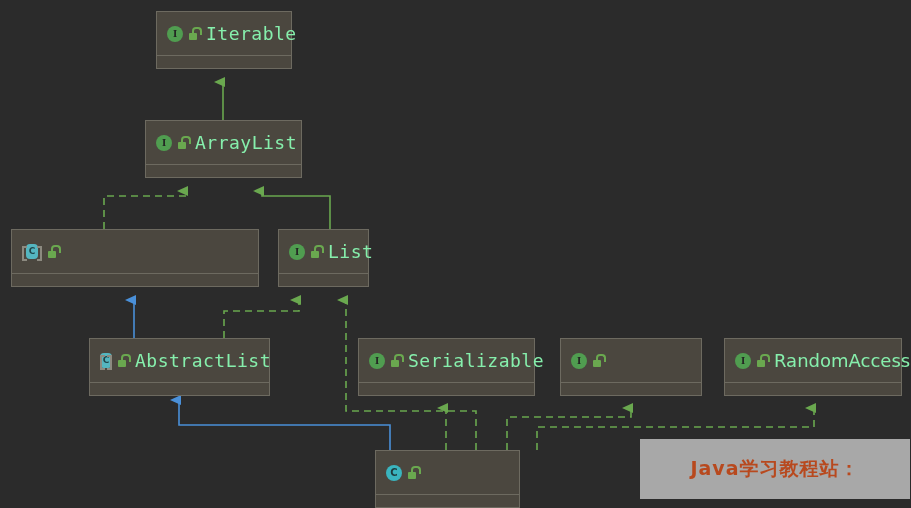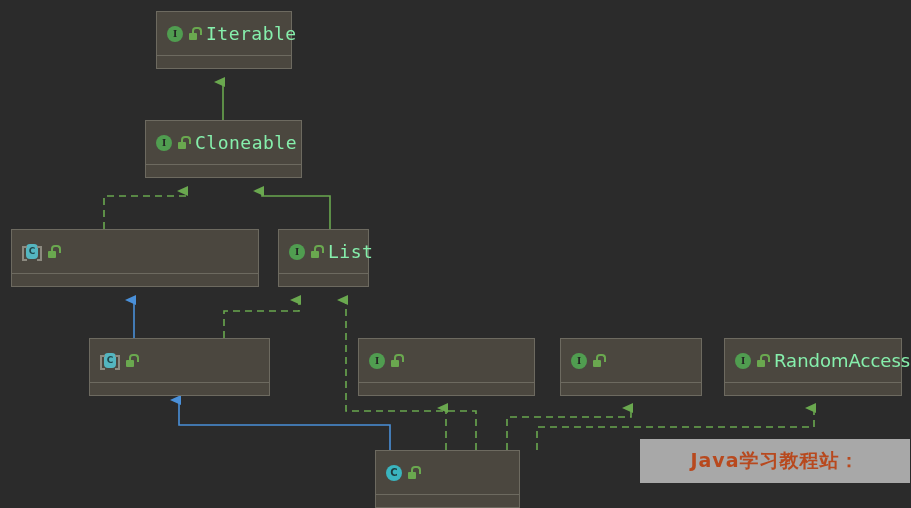--- a/index.html
+++ b/index.html
@@ -220,21 +220,21 @@
     <div class="node-body"></div>
   </div>
 
   <div class="node" style="left:145px; top:120px; width:157px; height:58px;">
     <div class="node-header">
       <span class="icon ico-interface">I</span>
       <span class="icon ico-lock">
         <span class="shackle"></span>
           <span class="body"></span>
       </span>
-      <span class="node-name">Cloneable</span>
+      <span class="node-name">ArrayList</span>
     </div>
     <div class="node-body"></div>
   </div>
 
   <div class="node" style="left:11px; top:229px; width:248px; height:58px;">
     <div class="node-header">
       <span class="ico-abstract-wrap">
         <span class="ico-abstract">C</span>
       </span>
       <span class="icon ico-lock">
@@ -259,31 +259,33 @@
 
   <div class="node" style="left:89px; top:338px; width:181px; height:58px;">
     <div class="node-header">
       <span class="ico-abstract-wrap">
         <span class="ico-abstract">C</span>
       </span>
       <span class="icon ico-lock">
         <span class="shackle"></span>
           <span class="body"></span>
       </span>
+      <span class="node-name">AbstractList</span>
     </div>
     <div class="node-body"></div>
   </div>
 
   <div class="node" style="left:358px; top:338px; width:177px; height:58px;">
     <div class="node-header">
       <span class="icon ico-interface">I</span>
       <span class="icon ico-lock">
         <span class="shackle"></span>
           <span class="body"></span>
       </span>
+      <span class="node-name">Serializable</span>
     </div>
     <div class="node-body"></div>
   </div>
 
   <div class="node" style="left:560px; top:338px; width:142px; height:58px;">
     <div class="node-header">
       <span class="icon ico-interface">I</span>
       <span class="icon ico-lock">
         <span class="shackle"></span>
           <span class="body"></span>
@@ -308,17 +310,17 @@
     <div class="node-header">
       <span class="icon ico-class">C</span>
       <span class="icon ico-lock">
         <span class="shackle"></span>
           <span class="body"></span>
       </span>
     </div>
     <div class="node-body"></div>
   </div>
 
-  <div id="watermark" style="left:640px; top:439px; width:270px; height:44px;">
+  <div id="watermark" style="left:640px; top:439px; width:270px; height:60px;">
     <div class="wm-line">Java学习教程站：</div>
   </div>
 
 </div>
 
 </body></html>

